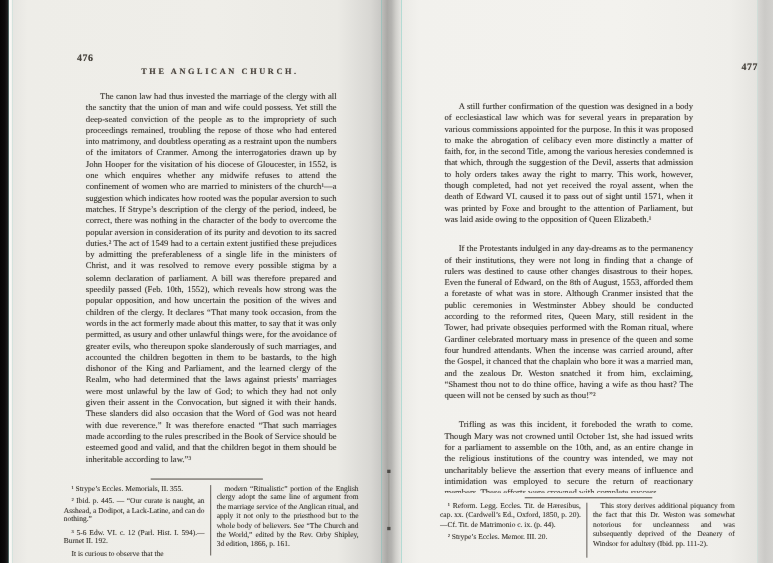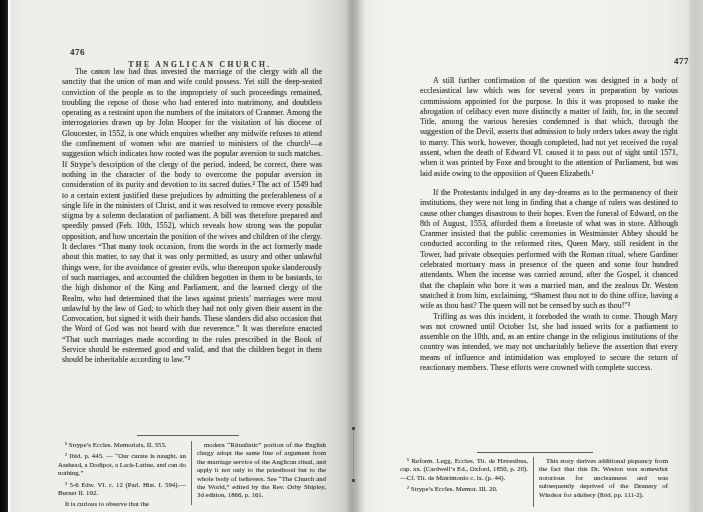--- a/index.html
+++ b/index.html
@@ -29,21 +29,21 @@
 
   
   .ink { color:#44403a; text-shadow:0 0 0.7px rgba(68,64,58,0.55); }
   .running-head {
     position:absolute; font-size:7.5px; font-weight:700; letter-spacing:2.4px;
     text-align:center; color:#4c463f; text-shadow:0 0 0.7px rgba(76,70,63,0.5);
   }
   .folio { position:absolute; font-size:9px; font-weight:700; color:#46423c;
            text-shadow:0 0 0.7px rgba(70,66,60,0.5); letter-spacing:0.5px; }
   .body-block { position:absolute; overflow:hidden; filter:blur(0.2px); }
-  .body-block p { margin:0; font-size:7.9px; line-height:10.3px; text-align:justify; }
+  .body-block p { margin:16px; font-size:7.9px; line-height:10.3px; text-align:justify; }
   .para-indent { text-indent:13px; }
   .para-gap { margin-top:9px !important; }
   .foot-rule { position:absolute; height:1px; background:#5d5852; }
   .footnotes { position:absolute; display:flex; filter:blur(0.2px); }
   .footnotes .fcol { font-size:6.8px; line-height:8.4px; text-align:justify; }
   .footnotes .fcol p { margin:0 0 3px 0; text-indent:7px; }
   .fcol1 { width:128px; padding-right:5px; border-right:1px solid #6e6a64; }
   .fcol2 { width:129px; padding-left:5px; }
 </style>
 </head>
@@ -77,21 +77,21 @@
       <p>³ 5-6 Edw. VI. c. 12 (Parl. Hist. I. 594).—Burnet II. 192.</p>
       <p>It is curious to observe that the</p>
     </div>
     <div class="fcol fcol2">
       <p>modern “Ritualistic” portion of the English clergy adopt the same line of argument from the marriage service of the Anglican ritual, and apply it not only to the priesthood but to the whole body of believers. See “The Church and the World,” edited by the Rev. Orby Shipley, 3d edition, 1866, p. 161.</p>
     </div>
   </div>
 
   <div class="folio" style="left:655px; top:56px;margin-left:19px;">477</div>
 
-  <div class="body-block ink" style="left:420px; top:76px; width:258px; height:372px;">
+  <div class="body-block ink" style="left:388px; top:76px; width:258px; height:372px;">
     <p class="para-indent">A still further confirmation of the question was designed in a body of ecclesiastical law which was for several years in preparation by various commissions appointed for the purpose. In this it was proposed to make the abrogation of celibacy even more distinctly a matter of faith, for, in the second Title, among the various heresies condemned is that which, through the suggestion of the Devil, asserts that admission to holy orders takes away the right to marry. This work, however, though completed, had not yet received the royal assent, when the death of Edward VI. caused it to pass out of sight until 1571, when it was printed by Foxe and brought to the attention of Parliament, but was laid aside owing to the opposition of Queen Elizabeth.¹</p>
     <p class="para-indent para-gap">If the Protestants indulged in any day-dreams as to the permanency of their institutions, they were not long in finding that a change of rulers was destined to cause other changes disastrous to their hopes. Even the funeral of Edward, on the 8th of August, 1553, afforded them a foretaste of what was in store. Although Cranmer insisted that the public ceremonies in Westminster Abbey should be conducted according to the reformed rites, Queen Mary, still resident in the Tower, had private obsequies performed with the Roman ritual, where Gardiner celebrated mortuary mass in presence of the queen and some four hundred attendants. When the incense was carried around, after the Gospel, it chanced that the chaplain who bore it was a married man, and the zealous Dr. Weston snatched it from him, exclaiming, “Shamest thou not to do thine office, having a wife as thou hast? The queen will not be censed by such as thou!”²</p>
     <p class="para-indent">Trifling as was this incident, it foreboded the wrath to come. Though Mary was not crowned until October 1st, she had issued writs for a parliament to assemble on the 10th, and, as an entire change in the religious institutions of the country was intended, we may not uncharitably believe the assertion that every means of influence and intimidation was employed to secure the return of reactionary members. These efforts were crowned with complete success.</p>
   </div>
 
   <div class="foot-rule" style="left:477px; top:452px; width:116px;"></div>
 
   <div class="footnotes ink" style="left:400px; top:457px; width:268px; height:50px;">
     <div class="fcol fcol1">
       <p>¹ Reform. Legg. Eccles. Tit. de Hæresibus, cap. xx. (Cardwell’s Ed., Oxford, 1850, p. 20).—Cf. Tit. de Matrimonio c. ix. (p. 44).</p>

